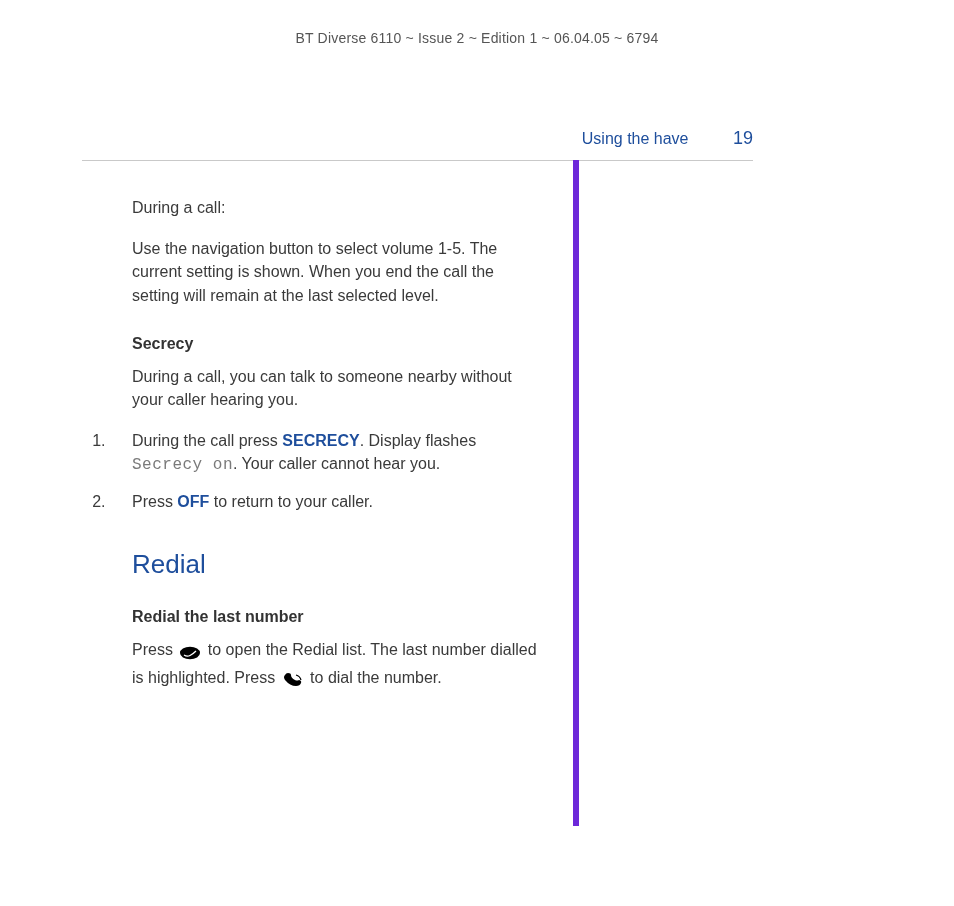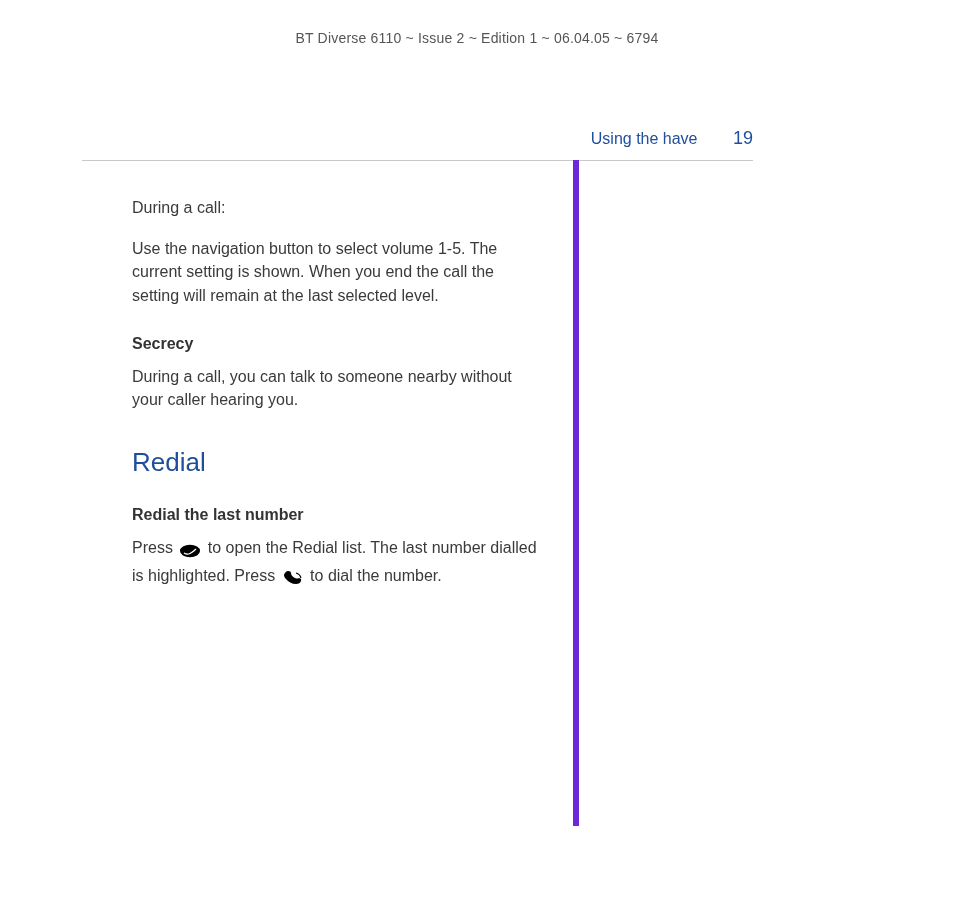--- a/index.html
+++ b/index.html
@@ -28,21 +28,21 @@
   }
   .running-head {
     position: absolute;
     top: 128px;
     right: 82px;
     font-size: 16px;
     color: #1e4e9c;
   }
   .running-head .page-num {
     display: inline-block;
-    margin-left: 31px;
+    margin-left: 40px;
     font-size: 18px;
     color: #1e4e9c;
   }
   .hr {
     position: absolute;
     top: 160px;
     left: 82px;
     right: 82px;
     height: 1px;
     background: #c9c9c9;
@@ -129,20 +129,28 @@
     <div class="left-col">
 
       <div class="body-text para">During a call:</div>
 
       <div class="body-text para">Use the navigation button to select volume 1-5. The current setting is shown. When you end the call the setting will remain at the last selected level.</div>
 
       <div class="subhead">Secrecy</div>
 
       <div class="body-text para">During a call, you can talk to someone nearby without your caller hearing you.</div>
 
+      <ol class="steps">
+        <li>
+          <span>During the call press </span><span class="kw">SECRECY</span><span>. Display flashes </span><span class="lcd">Secrecy on</span><span>. Your caller cannot hear you.</span>
+        </li>
+        <li>
+          <span>Press </span><span class="kw">OFF</span><span> to return to your caller.</span>
+        </li>
+      </ol>
 
       <div class="section-title">Redial</div>
 
 
       <div class="subhead">Redial the last number</div>
 
       <div class="body-text para">
         <span>Press </span>
         <span class="icon-inline">
           

